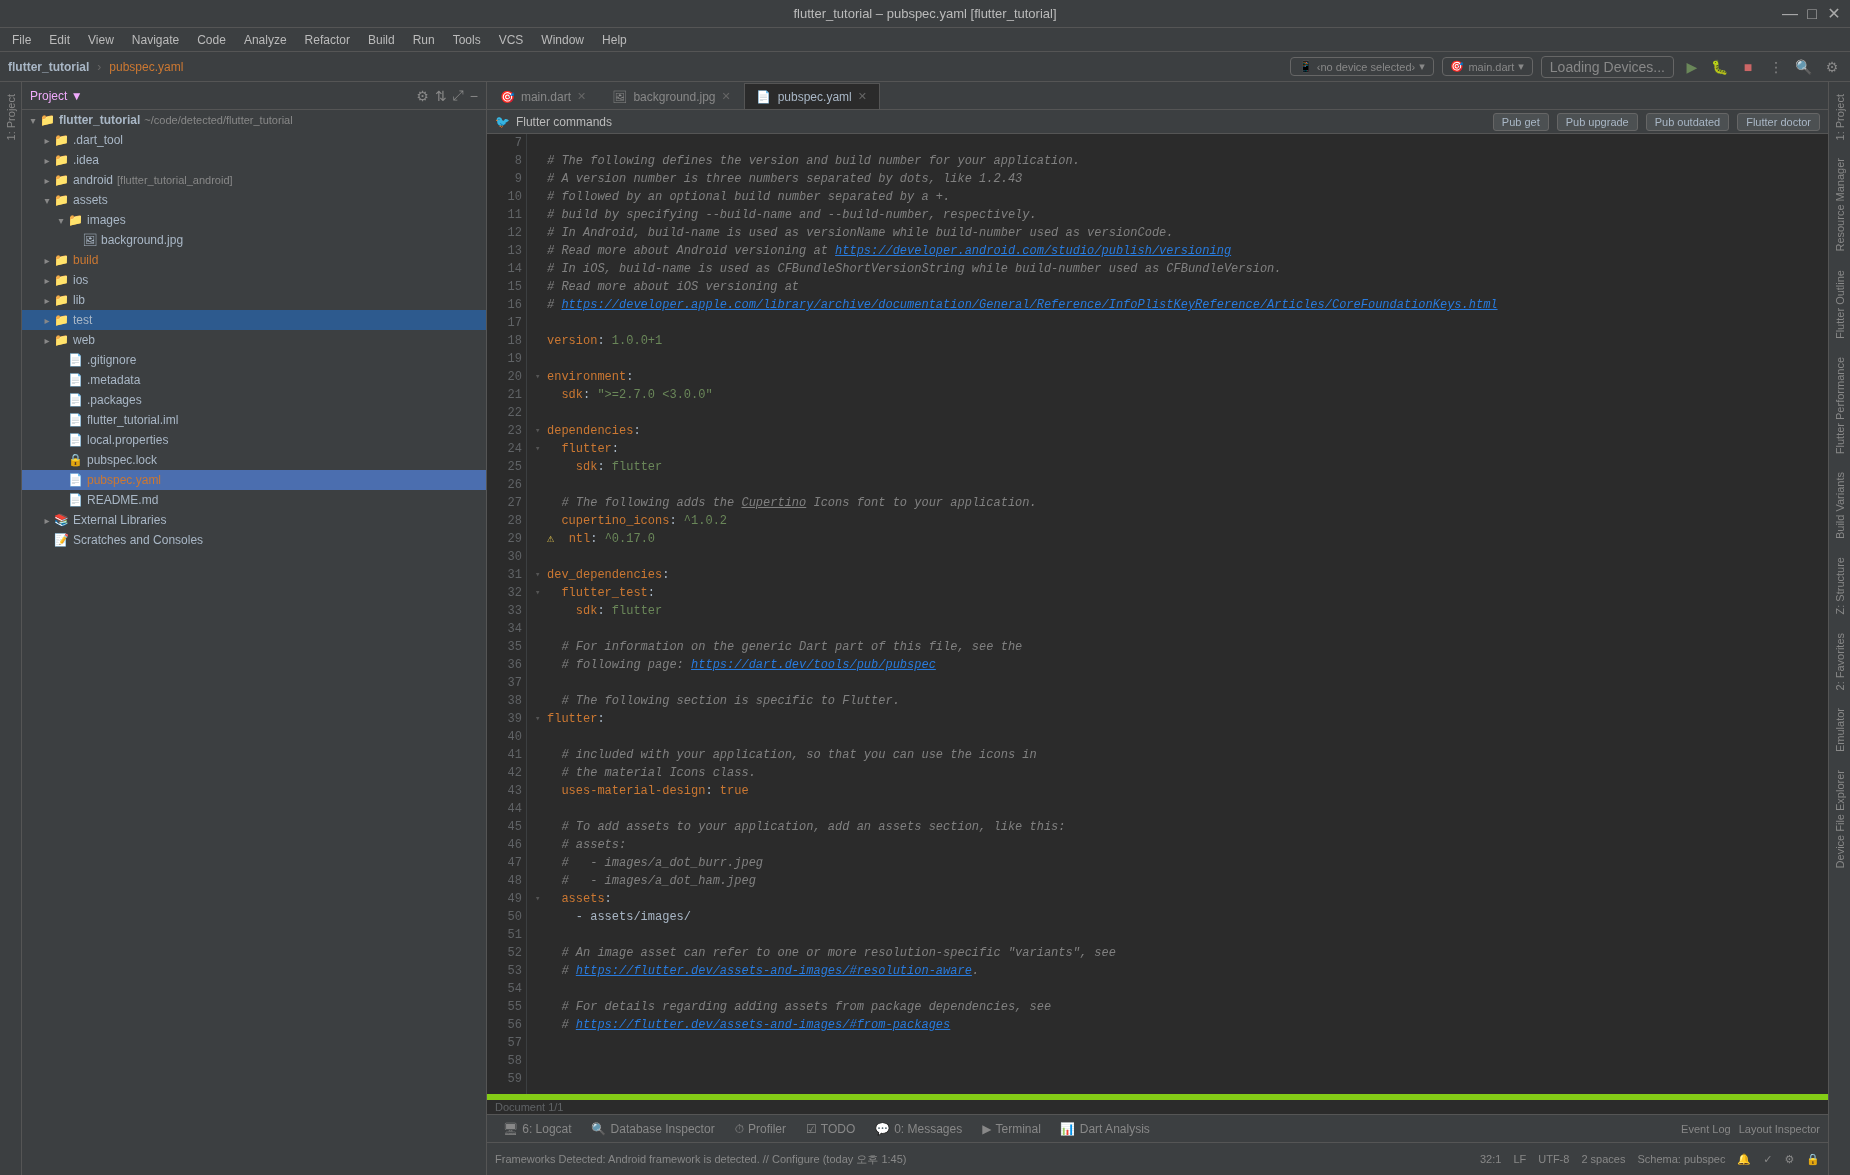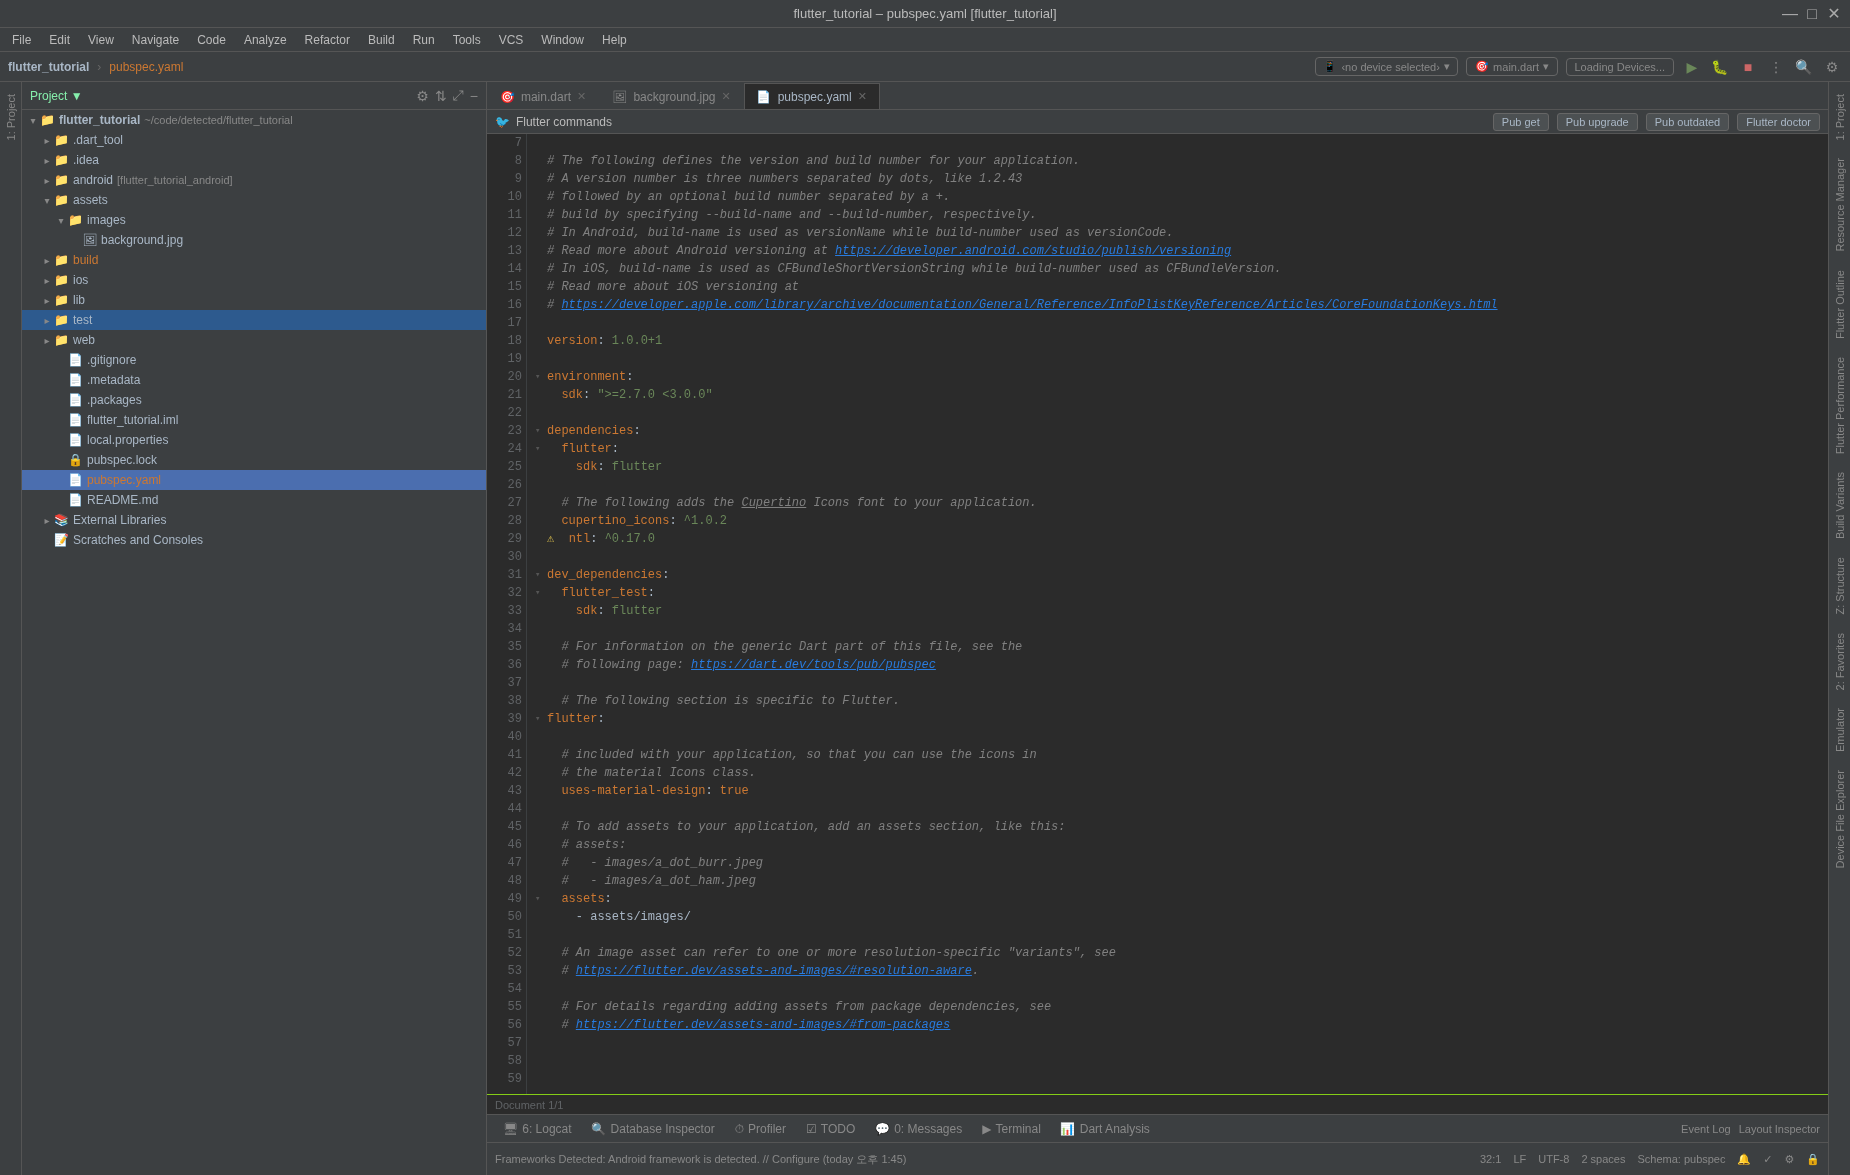--- a/index.html
+++ b/index.html
@@ -411,21 +411,21 @@
     <div style="background:#3c3f41;border:1px solid #666;border-radius:4px;padding:2px 8px;color:#888;font-size:11px;display:flex;align-items:center;gap:4px;">
       <span>📱</span>
       <span>‹no device selected›</span>
       <span>▾</span>
     </div>
     <div style="background:#3c3f41;border:1px solid #666;border-radius:4px;padding:2px 8px;color:#888;font-size:11px;display:flex;align-items:center;gap:4px;">
       <span>🎯</span>
       <span>main.dart</span>
       <span>▾</span>
     </div>
-    <div style="background:#3c3f41;border:1px solid #666;border-radius:4px;padding:2px 8px;color:#888;font-size:11px;display:flex;align-items:center;gap:4px;">
+    <div style="background:#3c3f41;border:1px solid #666;border-radius:4px;padding:2px 8px;color:#888;font-size:14px;display:flex;align-items:center;gap:4px;">
       <span>Loading Devices...</span>
     </div>
 
     <span class="toolbar-icon" style="color:#6a8759;">▶</span>
     <span class="toolbar-icon" style="color:#6897bb;">🐛</span>
     <span class="toolbar-icon" style="color:#cc6666;">■</span>
     <span class="toolbar-icon">⋮</span>
     <span class="toolbar-icon">🔍</span>
     <span class="toolbar-icon">⚙</span>
   </div>
@@ -433,21 +433,21 @@
 
 <div class="main-layout">
 
   <div class="left-vtabs">
     <div class="lvtab">1: Project</div>
   </div>
 
   <div class="sidebar">
     <div class="sidebar-header">
       <div class="sidebar-header-left">
-        <span style="color:#86efac;font-size:12px;">Project ▼</span>
+        <span style="color:#f0abfc;font-size:12px;">Project ▼</span>
       </div>
       <div class="sidebar-header-icons">
         <span>⚙</span>
         <span>⇅</span>
         <span>⤢</span>
         <span>−</span>
       </div>
     </div>
     <div class="tree-container">
 
@@ -746,21 +746,21 @@
         <div class="code-line"><span style="color:#606366;width:12px;display:inline-block;"></span><span style="color:#a9b7c6;">    - assets/images/</span></div>
         <div class="code-line">&nbsp;</div>
         <div class="code-line"><span style="color:#606366;width:12px;display:inline-block;"></span><span class="c-comment">  # An image asset can refer to one or more resolution-specific "variants", see</span></div>
         <div class="code-line"><span style="color:#606366;width:12px;display:inline-block;"></span><span class="c-comment">  # <span class="c-link">https://flutter.dev/assets-and-images/#resolution-aware</span>.</span></div>
         <div class="code-line">&nbsp;</div>
         <div class="code-line"><span style="color:#606366;width:12px;display:inline-block;"></span><span class="c-comment">  # For details regarding adding assets from package dependencies, see</span></div>
         <div class="code-line"><span style="color:#606366;width:12px;display:inline-block;"></span><span class="c-comment">  # <span class="c-link">https://flutter.dev/assets-and-images/#from-packages</span></span></div>
       </div>
     </div>
 
-    <div style="height:20px;background:#2b2b2b;border-top:1px solid #84cc16;display:flex;align-items:center;padding:0 8px;flex-shrink:0;">
+    <div style="height:20px;background:#2b2b2b;border-top:6px solid #84cc16;display:flex;align-items:center;padding:0 8px;flex-shrink:0;">
       <span style="color:#606366;font-size:11px;">Document 1/1</span>
     </div>
 
     <div class="bottom-bar">
       <div class="bottom-tool">
         <span class="bottom-tool-icon">🖥</span>
         <span>6: Logcat</span>
       </div>
       <div class="bottom-tool">
         <span class="bottom-tool-icon">🔍</span>

